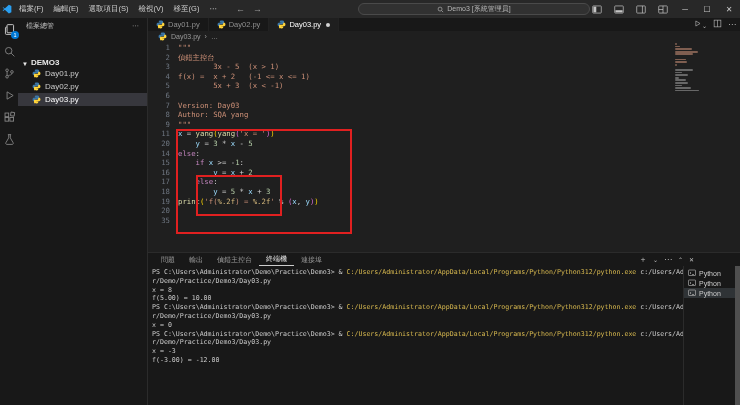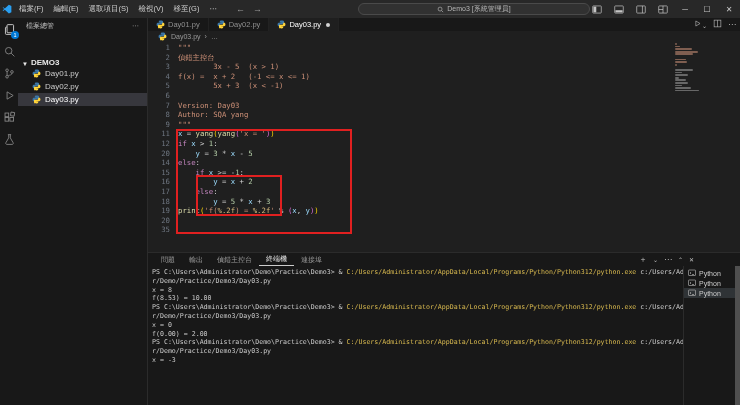--- a/index.html
+++ b/index.html
@@ -264,21 +264,20 @@
             <div class="cl"><span class="ln">1</span><span class="lc"><span class="tok-s">"""</span></span></div>
             <div class="cl"><span class="ln">2</span><span class="lc"><span class="tok-s">偵錯主控台</span></span></div>
             <div class="cl"><span class="ln">3</span><span class="lc"><span class="tok-s">        3x - 5  (x &gt; 1)</span></span></div>
             <div class="cl"><span class="ln">4</span><span class="lc"><span class="tok-s">f(x) =  x + 2   (-1 &lt;= x &lt;= 1)</span></span></div>
             <div class="cl"><span class="ln">5</span><span class="lc"><span class="tok-s">        5x + 3  (x &lt; -1)</span></span></div>
             <div class="cl"><span class="ln">6</span><span class="lc"></span></div>
             <div class="cl"><span class="ln">7</span><span class="lc"><span class="tok-s">Version: Day03</span></span></div>
             <div class="cl"><span class="ln">8</span><span class="lc"><span class="tok-s">Author: SQA yang</span></span></div>
             <div class="cl"><span class="ln">9</span><span class="lc"><span class="tok-s">"""</span></span></div>
             <div class="cl"><span class="ln">11</span><span class="lc"><span class="tok-v">x</span><span class="tok-o"> = </span><span class="tok-f">yang</span><span class="tok-b1">(</span><span class="tok-f">yang</span><span class="tok-b2">(</span><span class="tok-s">'x = '</span><span class="tok-b2">)</span><span class="tok-b1">)</span></span></div>
-            <div class="cl"><span class="ln">12</span><span class="lc"><span class="tok-k">if</span><span class="tok-o"> </span><span class="tok-v">x</span><span class="tok-o"> &gt; </span><span class="tok-n">1</span><span class="tok-o">:</span></span></div>
             <div class="cl"><span class="ln">20</span><span class="lc"><span class="tok-o">    </span><span class="tok-v">y</span><span class="tok-o"> = </span><span class="tok-n">3</span><span class="tok-o"> * </span><span class="tok-v">x</span><span class="tok-o"> - </span><span class="tok-n">5</span></span></div>
             <div class="cl"><span class="ln">14</span><span class="lc"><span class="tok-k">else</span><span class="tok-o">:</span></span></div>
             <div class="cl"><span class="ln">15</span><span class="lc"><span class="tok-o">    </span><span class="tok-k">if</span><span class="tok-o"> </span><span class="tok-v">x</span><span class="tok-o"> &gt;= -</span><span class="tok-n">1</span><span class="tok-o">:</span></span></div>
             <div class="cl"><span class="ln">16</span><span class="lc"><span class="tok-o">        </span><span class="tok-v">y</span><span class="tok-o"> = </span><span class="tok-v">x</span><span class="tok-o"> + </span><span class="tok-n">2</span></span></div>
             <div class="cl"><span class="ln">17</span><span class="lc"><span class="tok-o">    </span><span class="tok-k">else</span><span class="tok-o">:</span></span></div>
             <div class="cl"><span class="ln">18</span><span class="lc"><span class="tok-o">        </span><span class="tok-v">y</span><span class="tok-o"> = </span><span class="tok-n">5</span><span class="tok-o"> * </span><span class="tok-v">x</span><span class="tok-o"> + </span><span class="tok-n">3</span></span></div>
             <div class="cl"><span class="ln">19</span><span class="lc"><span class="tok-f">print</span><span class="tok-b1">(</span><span class="tok-s">'f(</span><span class="tok-esc">%.2f</span><span class="tok-s">) = </span><span class="tok-esc">%.2f</span><span class="tok-s">'</span><span class="tok-o"> % </span><span class="tok-b2">(</span><span class="tok-v">x</span><span class="tok-o">, </span><span class="tok-v">y</span><span class="tok-b2">)</span><span class="tok-b1">)</span></span></div>
             <div class="cl"><span class="ln">20</span><span class="lc"></span></div>
             <div class="cl"><span class="ln">35</span><span class="lc"></span></div>
           </div>
@@ -324,28 +323,28 @@
             <span>⋯</span>
             <span style="font-size:6px;">⌃</span>
             <span style="font-size:6px;">✕</span>
           </div>
         </div>
         <div class="panel-body">
           <div class="terminal" id="terminal">
               <div class="tl"><span class="tt">PS C:\Users\Administrator\Demo\Practice\Demo3&gt; &amp; </span><span class="ty">C:/Users/Administrator/AppData/Local/Programs/Python/Python312/python.exe</span><span class="tt"> c:/Users/Administrato</span></div>
               <div class="tl"><span class="tt">r/Demo/Practice/Demo3/Day03.py</span></div>
               <div class="tl"><span class="tt">x = 8</span></div>
-              <div class="tl"><span class="tt">f(8.53) = 10.00</span></div>
+              <div class="tl"><span class="tt">f(5.00) = 10.00</span></div>
               <div class="tl"><span class="tt">PS C:\Users\Administrator\Demo\Practice\Demo3&gt; &amp; </span><span class="ty">C:/Users/Administrator/AppData/Local/Programs/Python/Python312/python.exe</span><span class="tt"> c:/Users/Administrato</span></div>
               <div class="tl"><span class="tt">r/Demo/Practice/Demo3/Day03.py</span></div>
               <div class="tl"><span class="tt">x = 0</span></div>
-              <div class="tl"><span class="tt">f(0.00) = 2.00</span></div>
               <div class="tl"><span class="tt">PS C:\Users\Administrator\Demo\Practice\Demo3&gt; &amp; </span><span class="ty">C:/Users/Administrator/AppData/Local/Programs/Python/Python312/python.exe</span><span class="tt"> c:/Users/Administrato</span></div>
               <div class="tl"><span class="tt">r/Demo/Practice/Demo3/Day03.py</span></div>
               <div class="tl"><span class="tt">x = -3</span></div>
+              <div class="tl"><span class="tt">f(-3.00) = -12.00</span></div>
             </div>
           <div class="term-sidebar" id="term-list">
               <div class="term-item">
                 <svg width="8" height="8" viewBox="0 0 16 16">
                   <rect x="1" y="2" width="14" height="11" rx="1"></rect>
                   <path d="M4 6l2 2-2 2M8 11h4"></path>
                 </svg>
                 <span>Python</span>
               </div>
               <div class="term-item">

